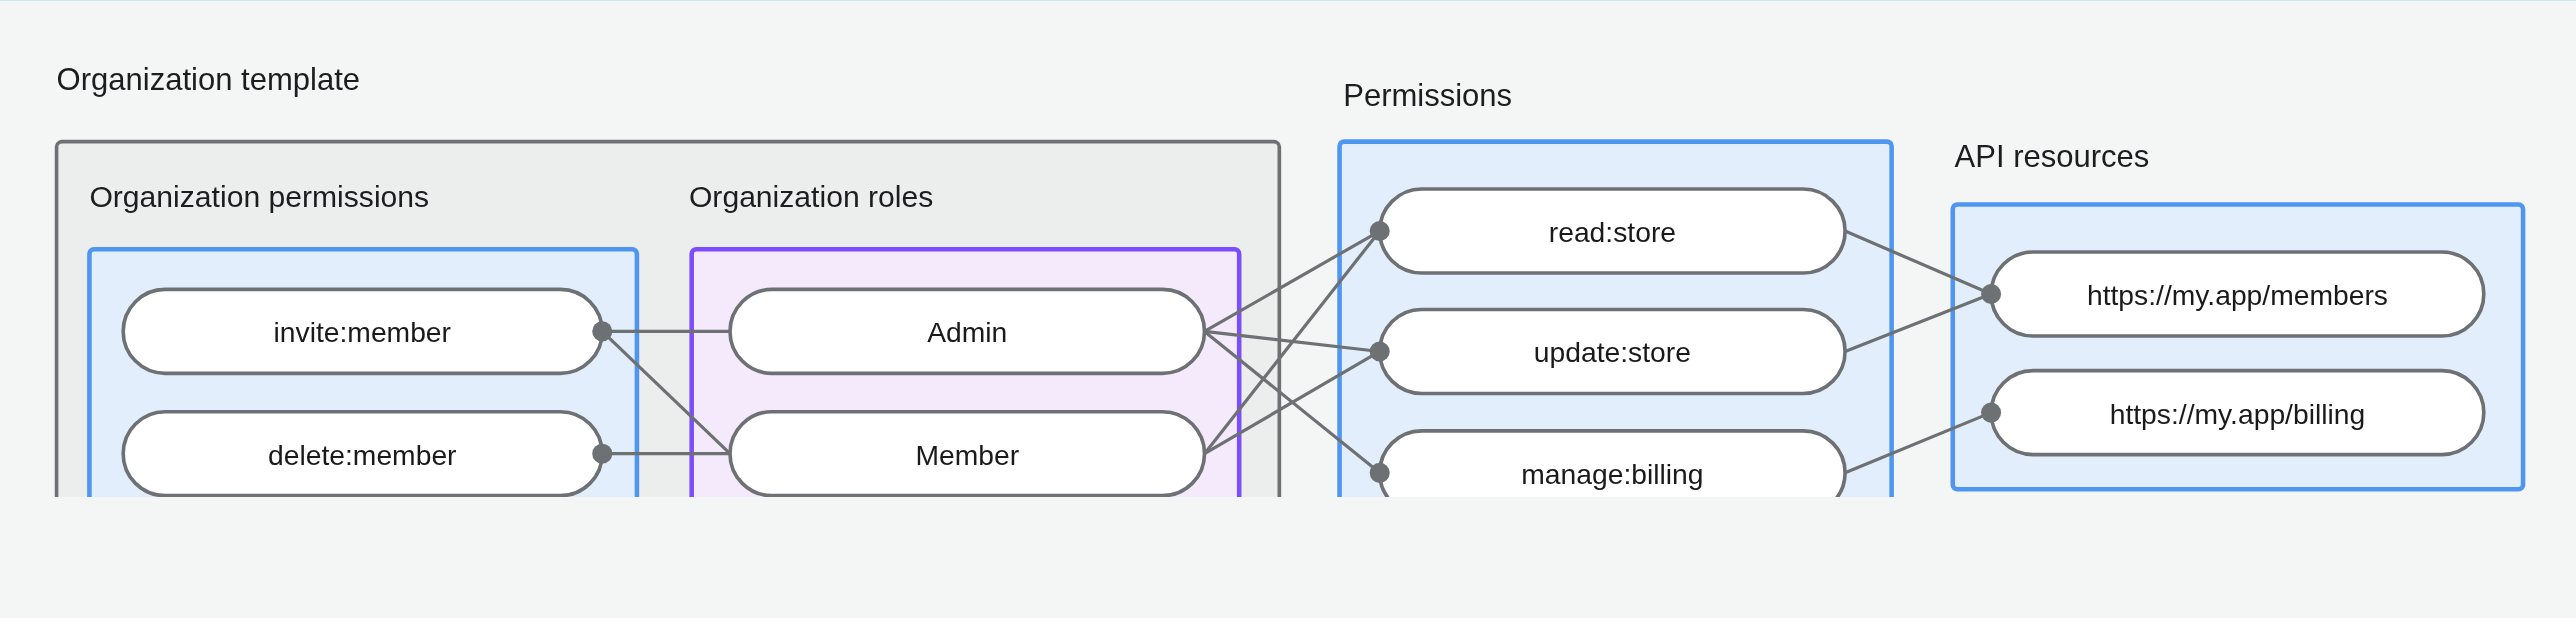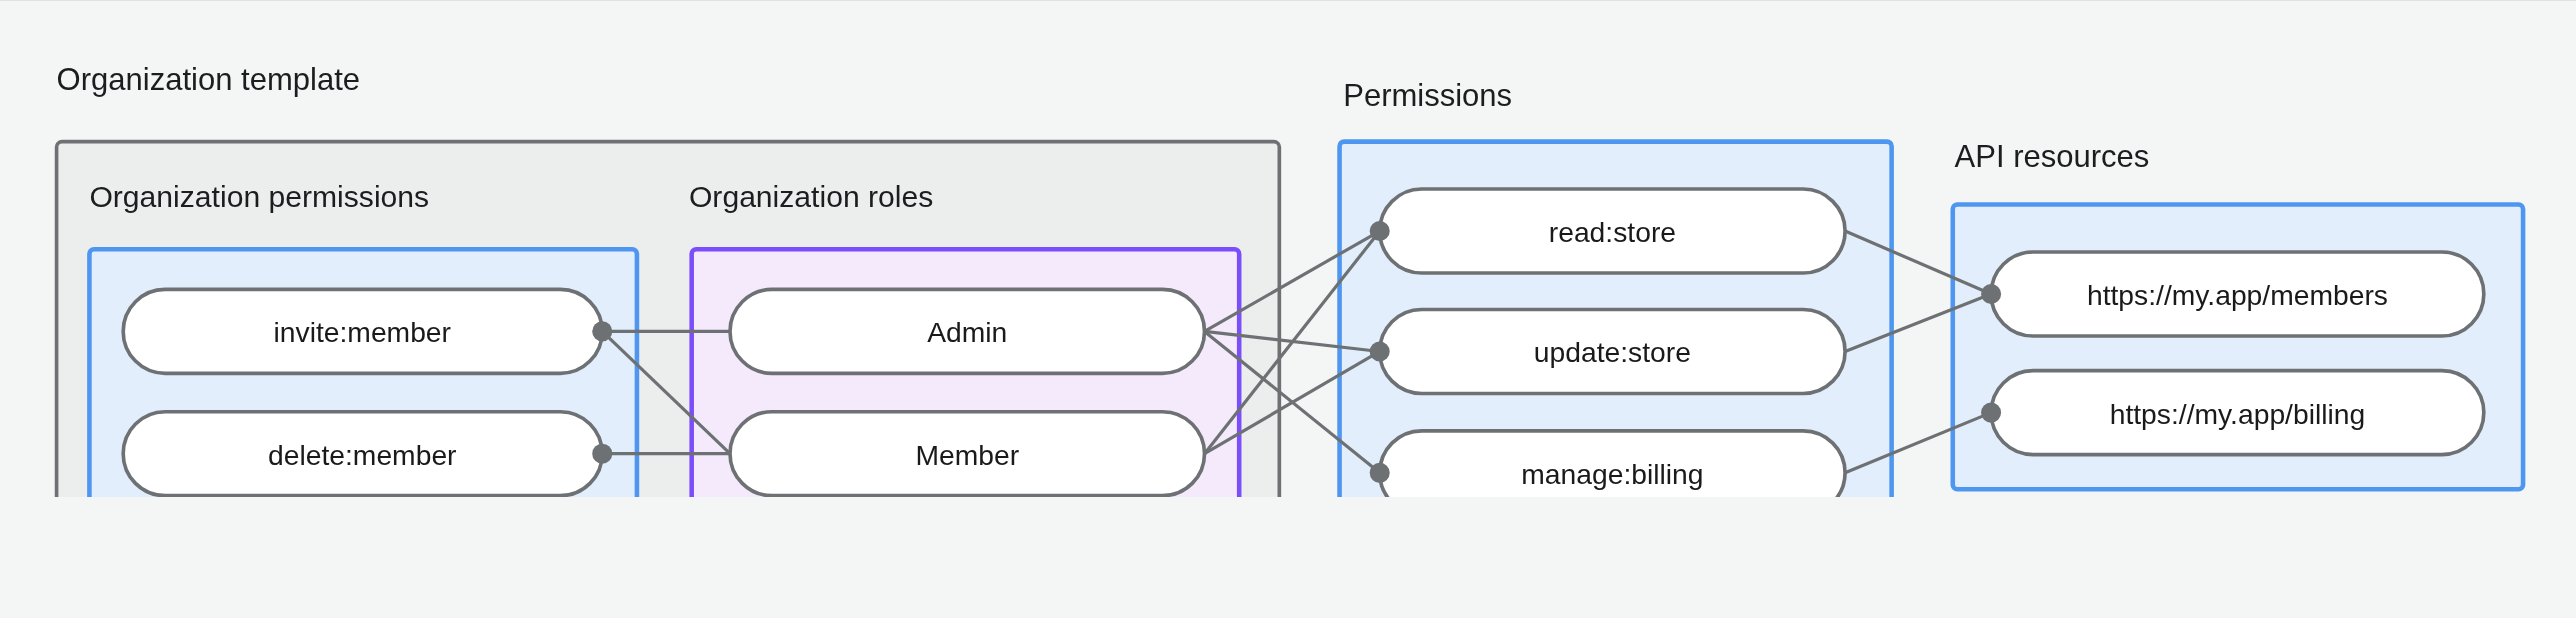--- a/index.html
+++ b/index.html
@@ -7,21 +7,21 @@
     padding: 0;
     background: #f4f6f6;
   }
   body {
     font-family: "Liberation Sans", "DejaVu Sans", sans-serif;
   }
   #stage {
     position: relative;
     width: 2576px;
     height: 497px;
-    background: #737373;
+    background: #0ea5e9;
     overflow: hidden;
   }
   #diagram {
     position: absolute;
     inset: 0;
     width: 2576px;
     height: 619px;
     display: block;
   }
   .grp-label {

